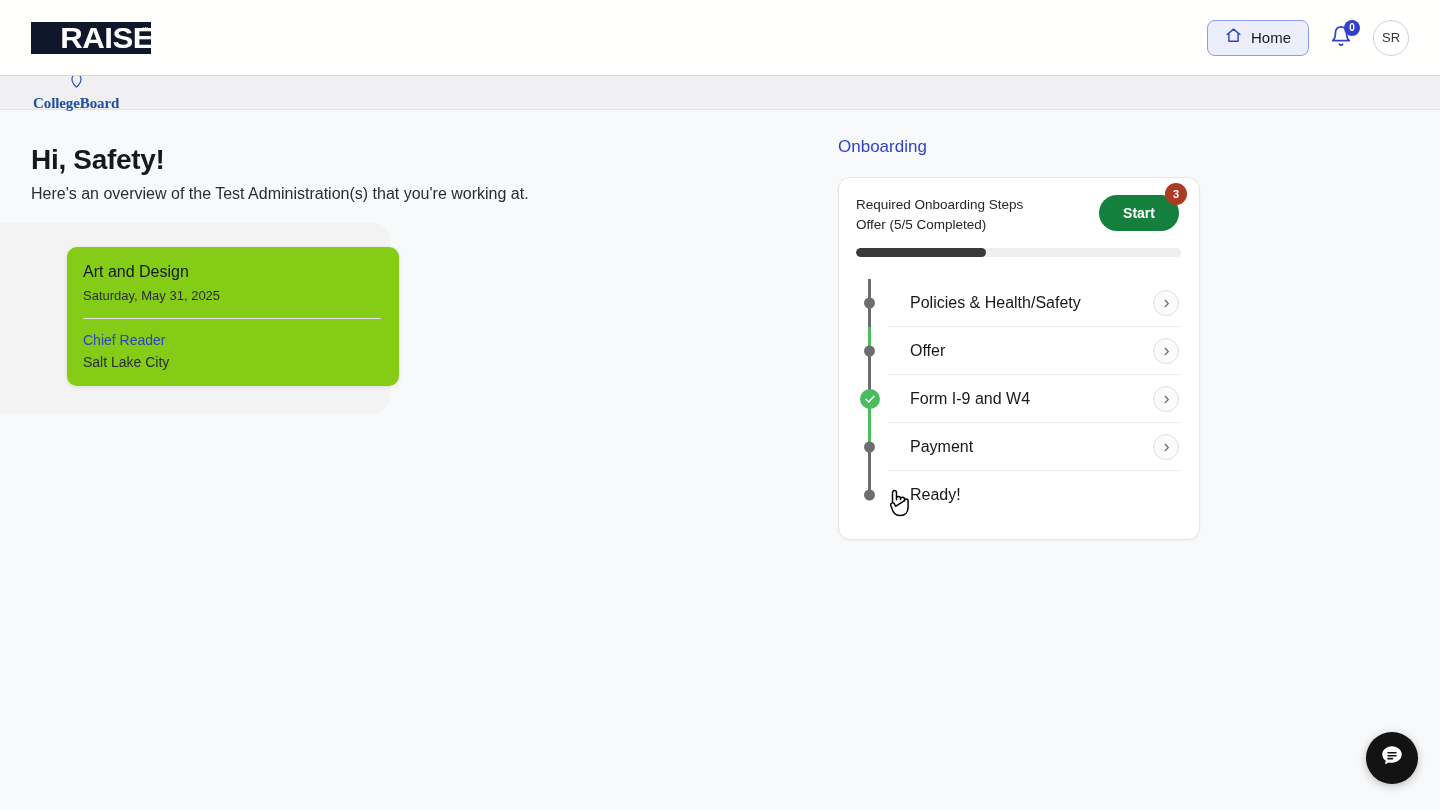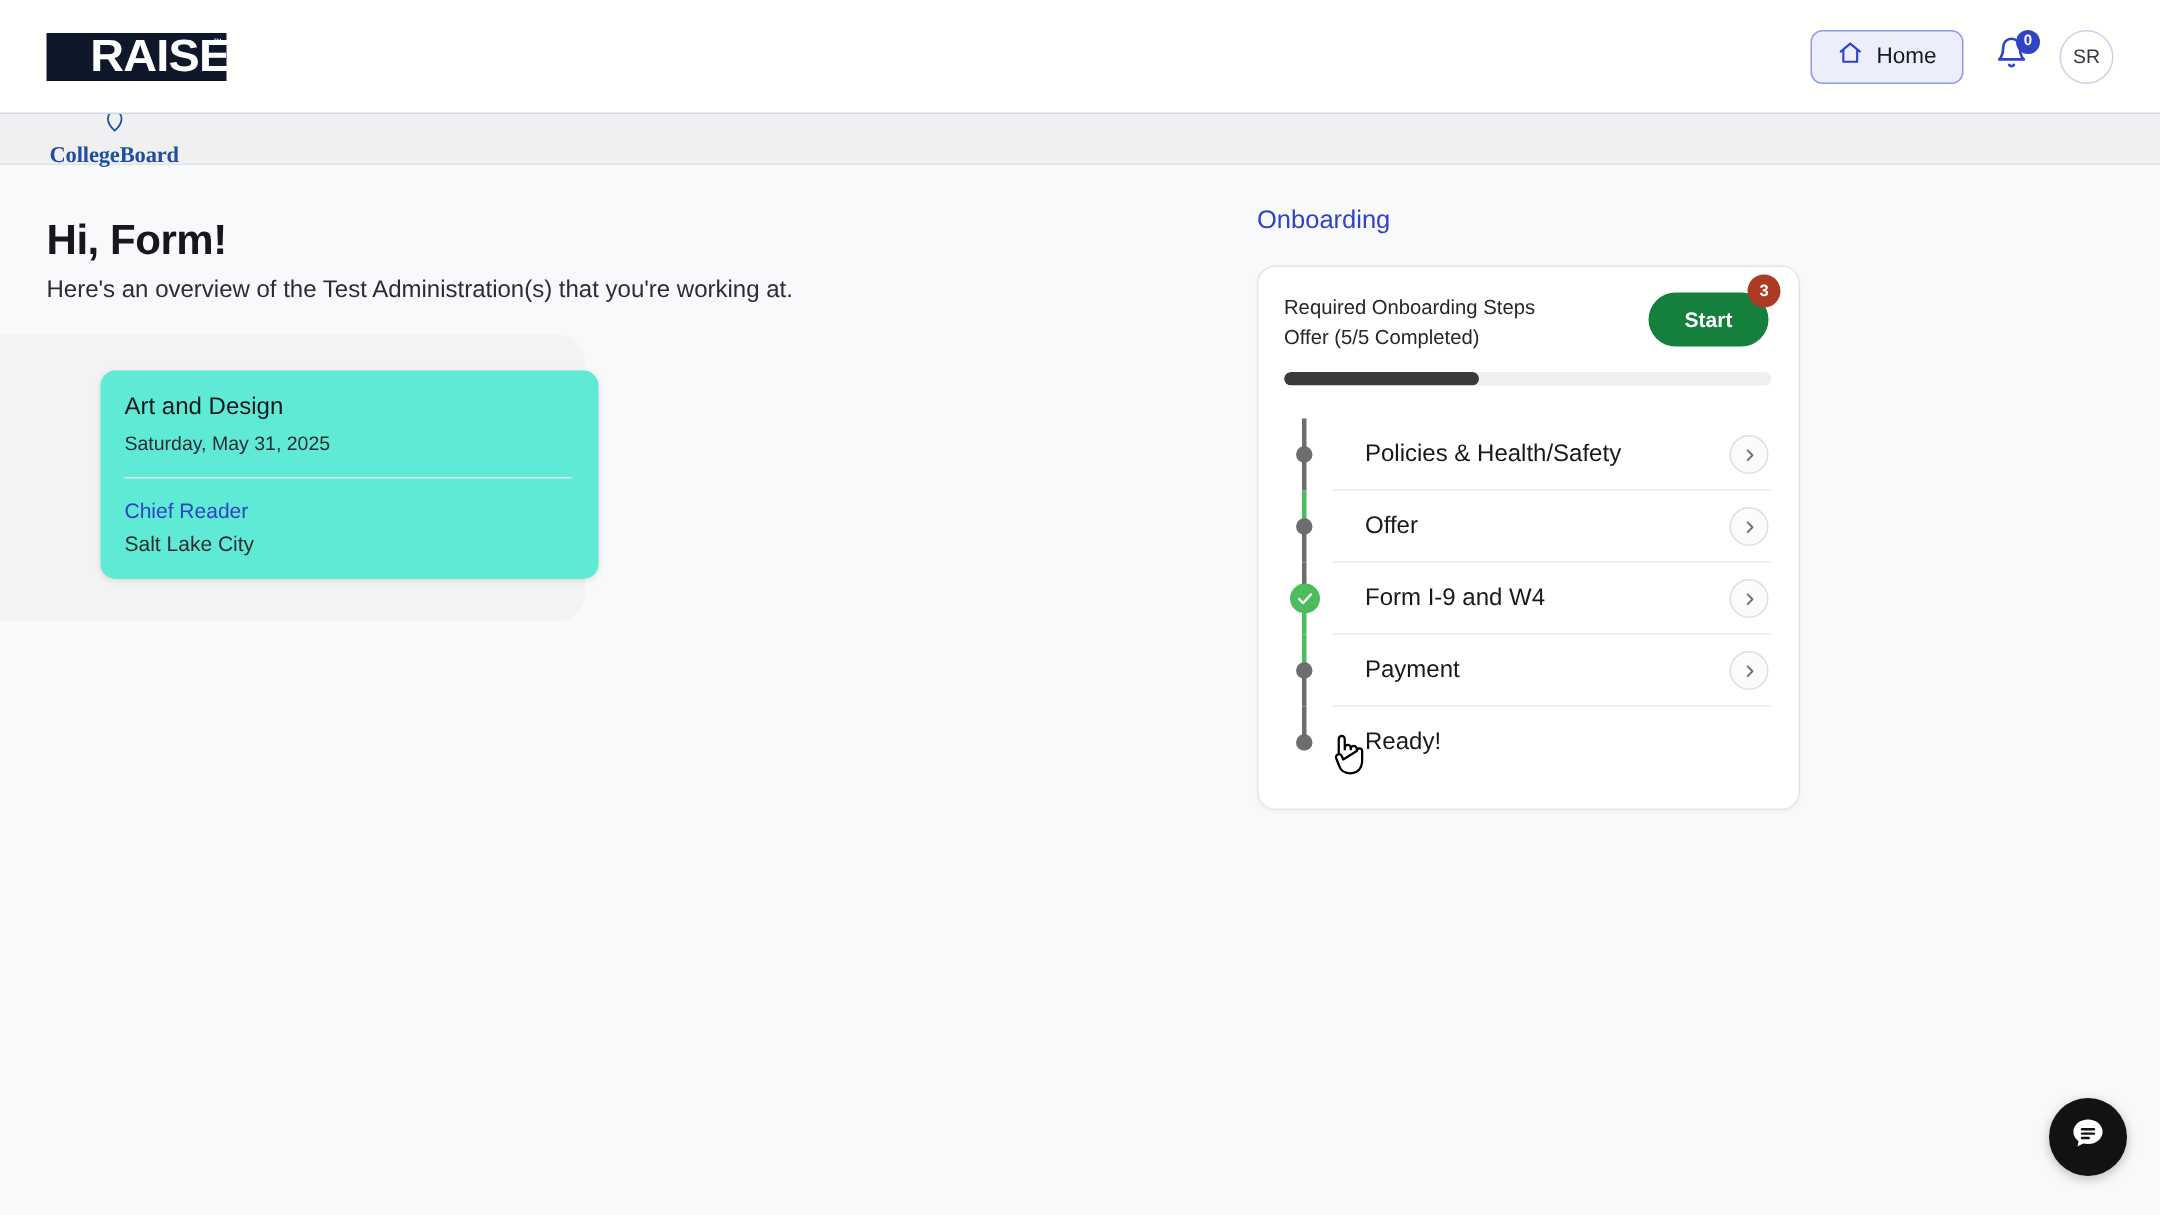--- a/index.html
+++ b/index.html
@@ -183,21 +183,21 @@
     width: 423px;
     height: 191px;
     background: #f3f3f3;
     border-radius: 18px;
   }
   .admin-card {
     position: absolute;
     left: 67px;
     top: 137px;
     width: 332px;
-    background: #5eead4;
+    background: #84cc16;
     border-radius: 10px;
     box-shadow: 0 1px 4px rgba(0,0,0,0.10);
     padding: 16px 18px 16px 16px;
   }
   .admin-title {
     font-size: 16px;
     color: #17181c;
     margin-bottom: 7px;
   }
   .admin-date {
@@ -452,21 +452,21 @@
       </svg>
     </span>
     <span class="cb-name">CollegeBoard</span>
   </div>
 </div>
 
 <div class="main">
 
   <div class="left-col">
 
-    <h1 class="greeting">Hi, Form!</h1>
+    <h1 class="greeting">Hi, Safety!</h1>
     <p class="subtitle">Here's an overview of the Test Administration(s) that you're working at.</p>
     <div class="section-link">Upcoming Test Administration(s)</div>
 
     <div class="admin-outer"></div>
 
     <div class="admin-card">
       <div class="admin-title">Art and Design</div>
       <div class="admin-date">Saturday, May 31, 2025</div>
       <div class="admin-divider"></div>
       <div class="admin-role">Chief Reader</div>

